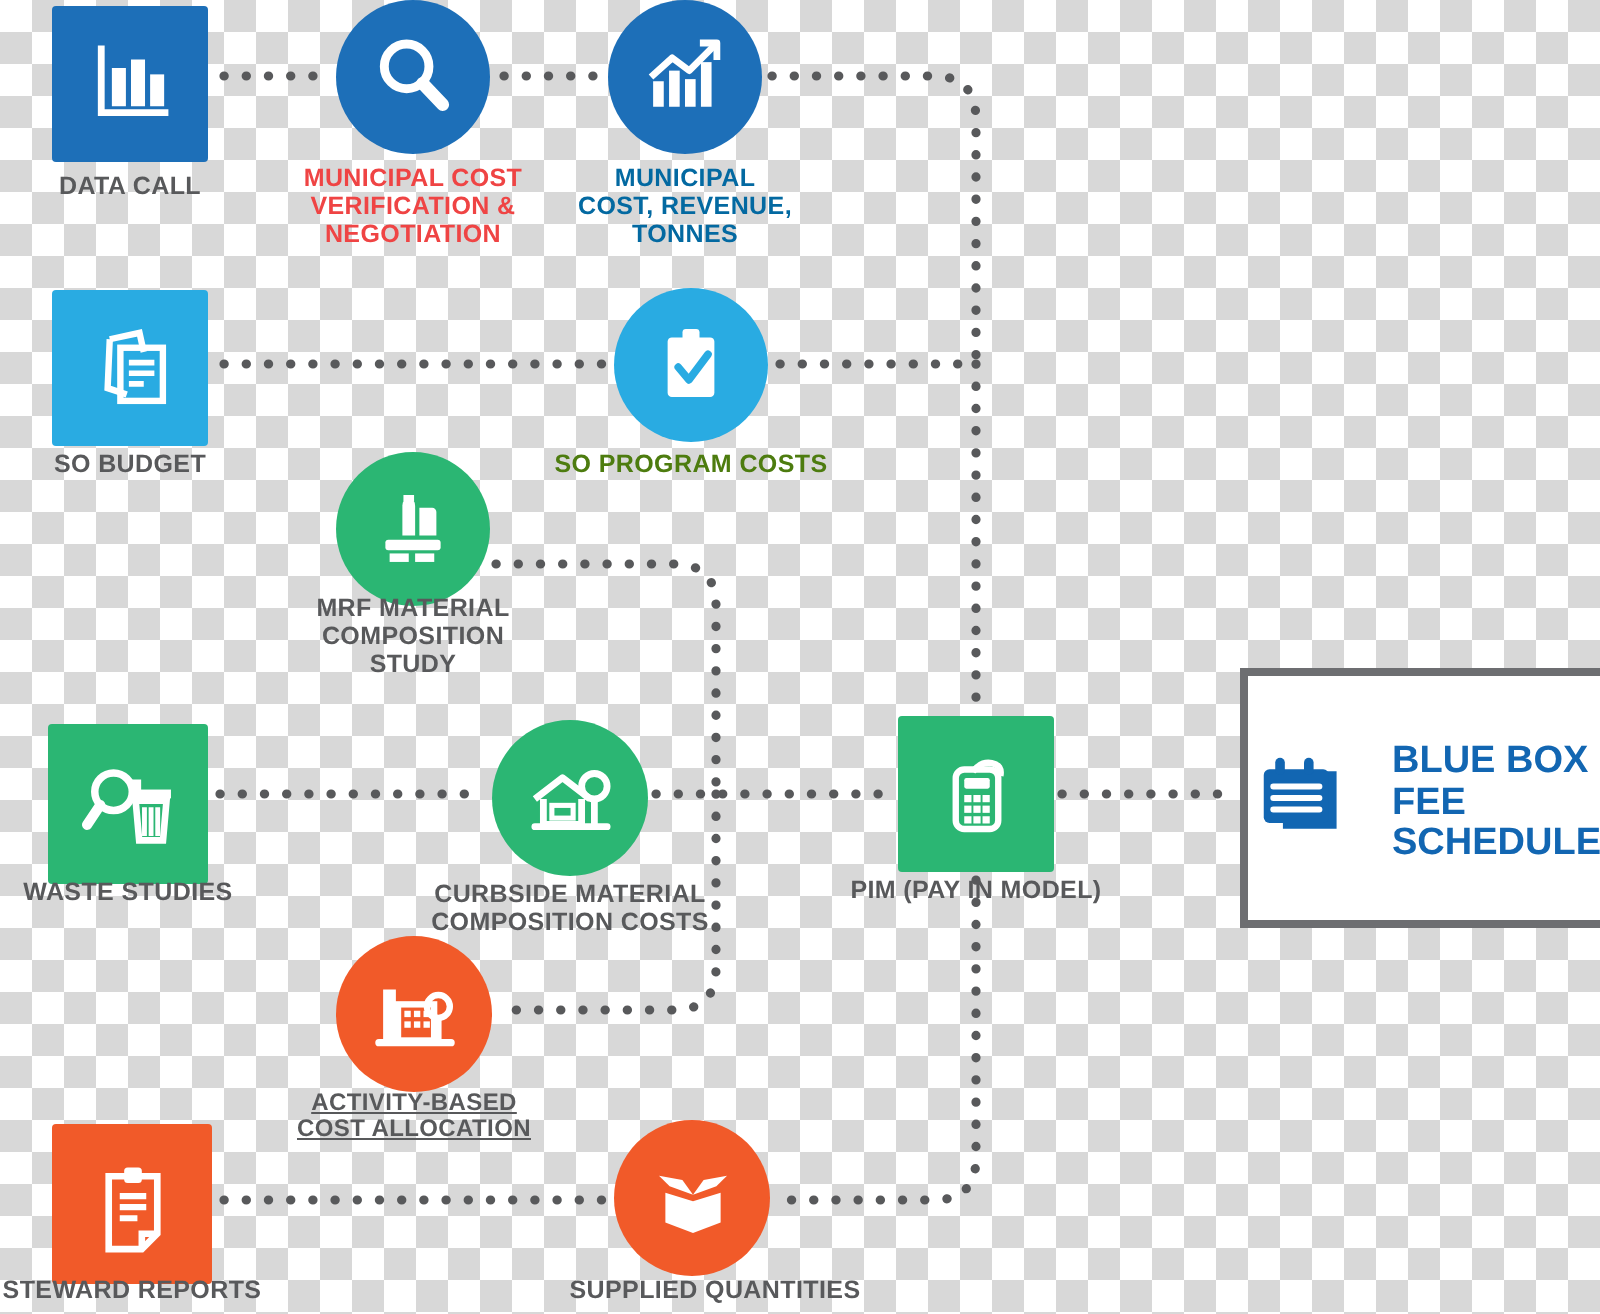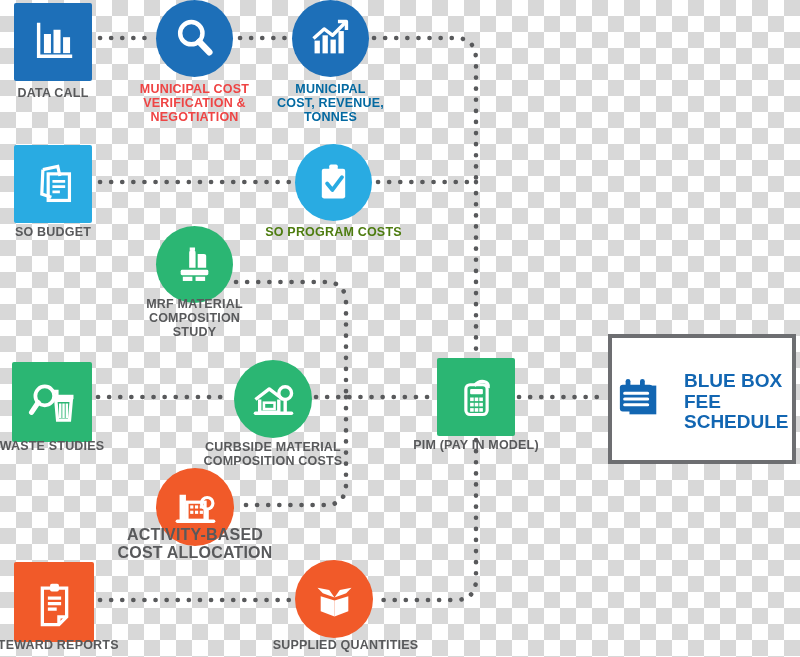--- a/index.html
+++ b/index.html
@@ -3,21 +3,21 @@
 <meta charset="utf-8">
 <style>
   html,body{margin:0;padding:0;}
   body{
     width:800px;height:657px;
     font-family:"Liberation Sans","DejaVu Sans",sans-serif;
     background:
       repeating-conic-gradient(#d8d8d8 0% 25%, #ffffff 0% 50%) 0 0 / 32px 32px;
     position:relative;overflow:hidden;
   }
-  #diagram{position:absolute;inset:0;}
+  #diagram{position:absolute;inset:0;margin-left:12px;}
   .svg-layer{position:absolute;left:0;top:0;width:800px;height:657px;}
   .node{position:absolute;}
   .shape{
     display:flex;align-items:center;justify-content:center;
     box-sizing:border-box;
   }
   .shape.square{border-radius:2px;}
   .shape.circle{border-radius:50%;}
   .label{
     position:absolute;left:50%;transform:translateX(-50%);
@@ -211,21 +211,21 @@
                 <rect x="23.5" y="27" width="3" height="3"></rect>
           <rect x="28" y="27" width="3" height="3"></rect>
         </g>
         <circle cx="35" cy="20" r="5.4" fill="none" stroke="#ffffff" stroke-width="3"></circle>
         <path d="M35 25 v12" stroke="#ffffff" stroke-width="3"></path>
         <path d="M7 37 h34" stroke="#ffffff" stroke-width="3.4" stroke-linecap="round"></path>
       </svg>
           </span>
         </div>
       </div>
-      <div class="label" style="left: 195px; top: 526px; font-size: 16px; width: 180px; color: rgb(88, 89, 91); position: absolute;">ACTIVITY-BASED
+      <div class="label" style="left: 195px; top: 545px; font-size: 12px; width: 180px; color: rgb(88, 89, 91); position: absolute; text-decoration: underline;">ACTIVITY-BASED
 COST ALLOCATION</div>
       <div class="node" style="left: 14px; top: 562px; width: 80px; height: 80px;">
         <div class="shape square" style="width: 80px; height: 80px; background: rgb(241, 90, 41);">
           <span class="glyph">
             <svg width="53" height="53" viewBox="0 0 48 48">
         <path d="M13 11 h22 v26 l-7 7 h-15 z" fill="none" stroke="#ffffff" stroke-width="3"></path>
         <rect x="20" y="7" width="8" height="7" rx="1.6" fill="#ffffff"></rect>
         <path d="M18 20 h12 M18 25 h12 M18 30 h8" stroke="#ffffff" stroke-width="2.8"></path>
         <path d="M28 44 v-7 h7" fill="none" stroke="#ffffff" stroke-width="3"></path>
       </svg>

